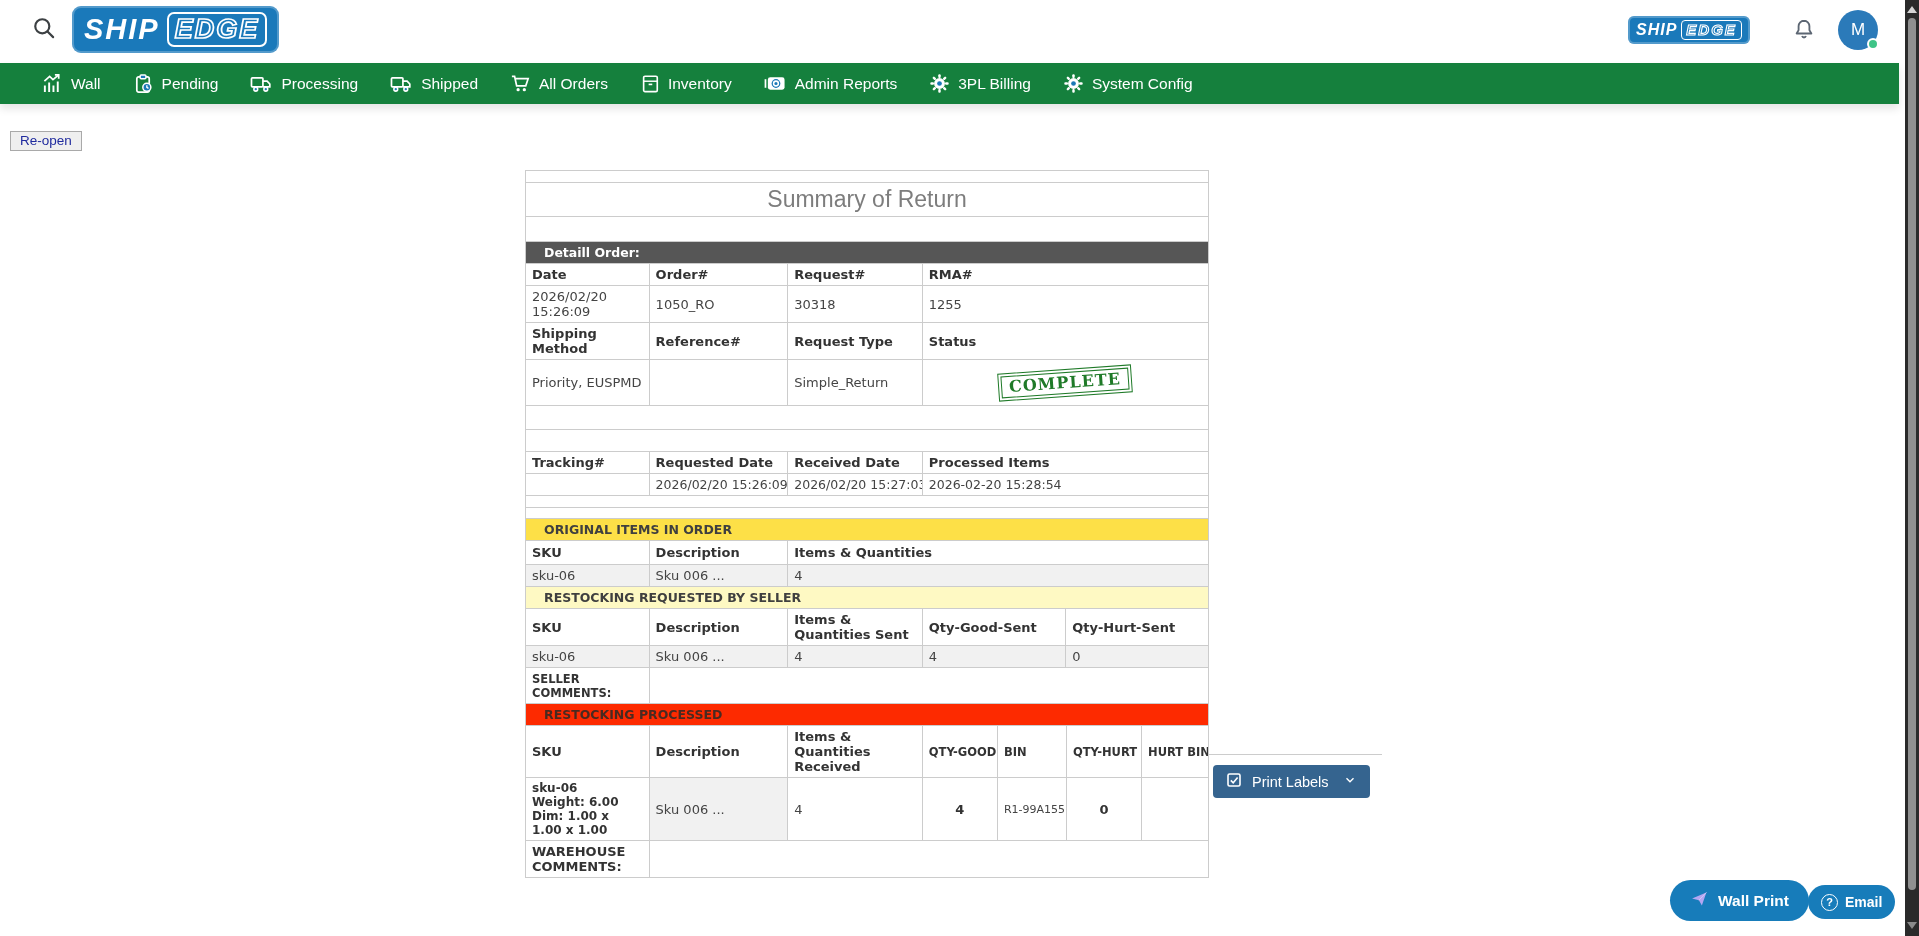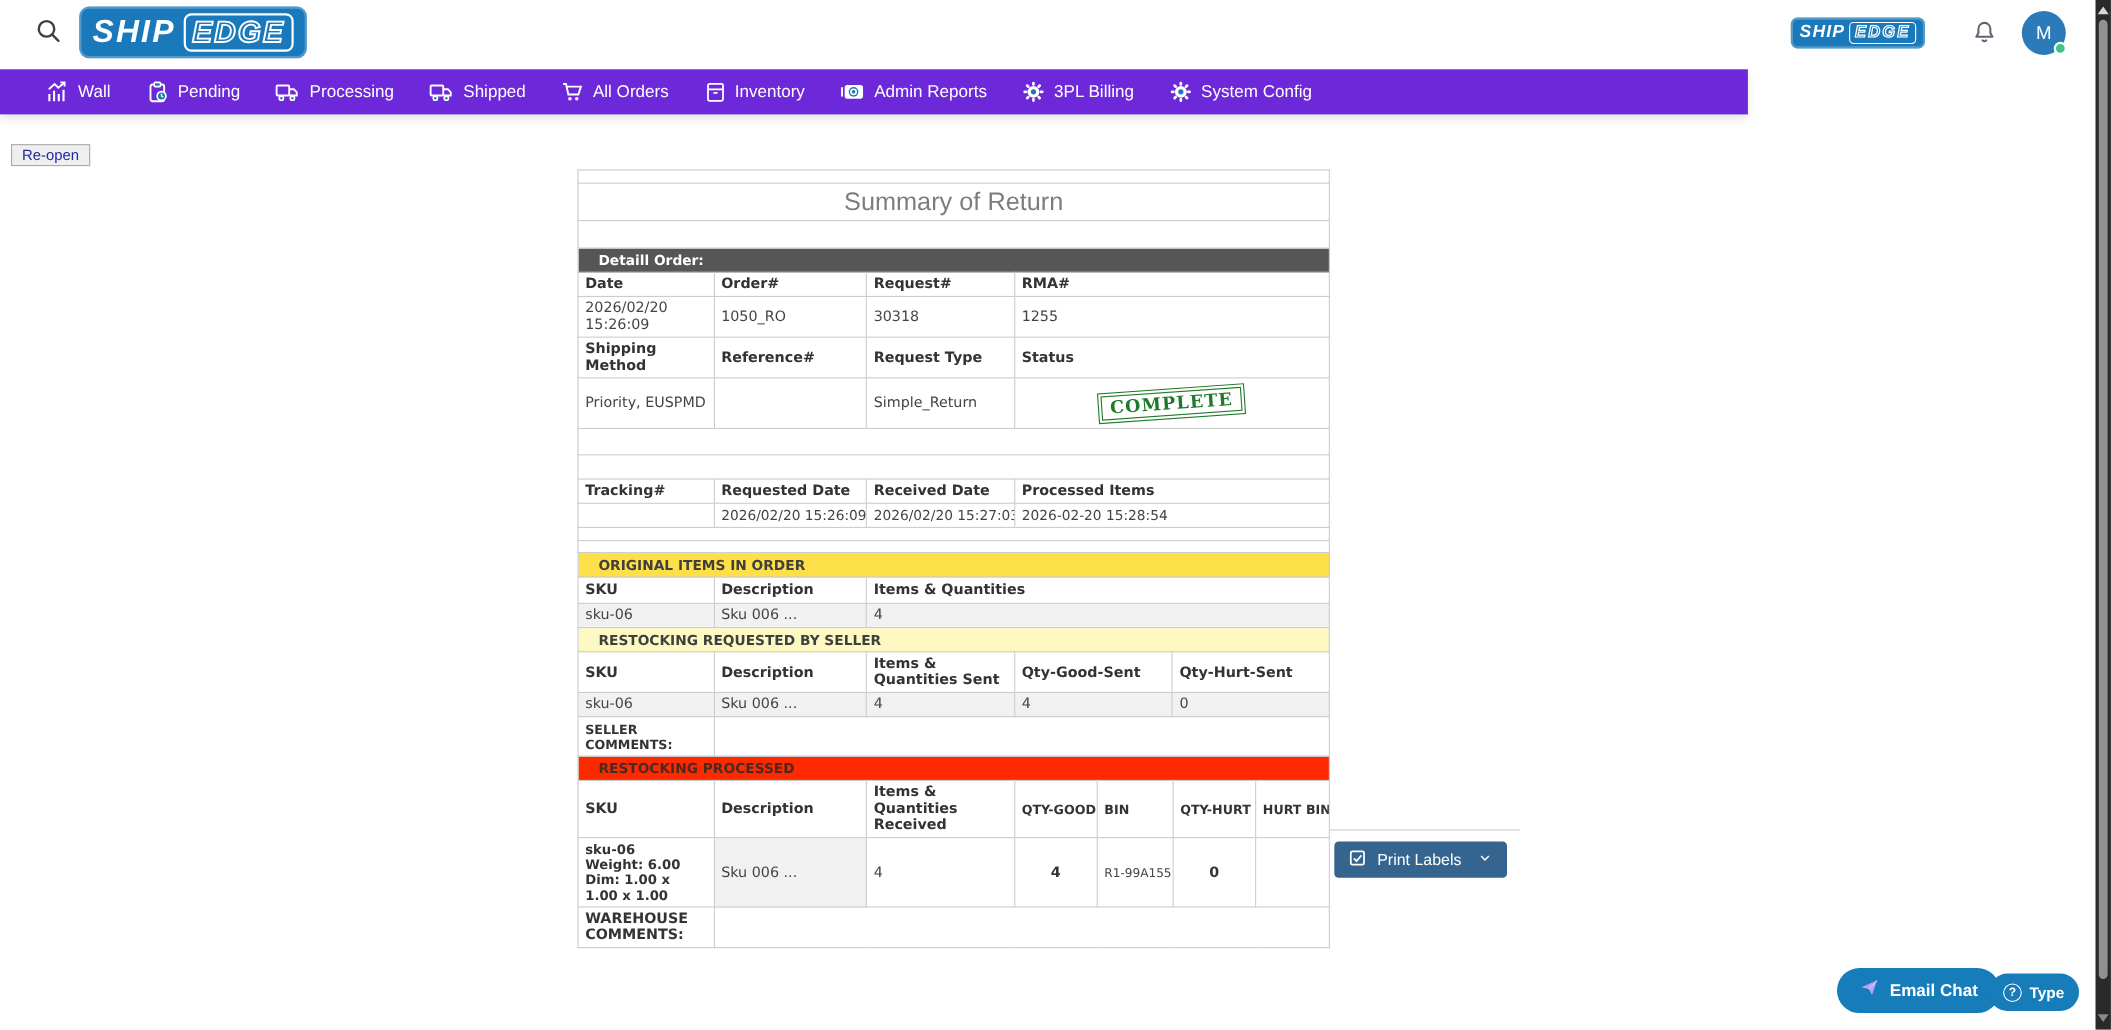--- a/index.html
+++ b/index.html
@@ -18,36 +18,36 @@
   .logo.mini { left:1628px; top:16px; height:28px; border-radius:6px; padding:0 8px; gap:4px; }
   .logo.mini .logo-ship { font-size:16px; letter-spacing:1px; }
   .logo.mini .logo-edge { font-size:15px; -webkit-text-stroke:1.1px #fff; border-width:1.5px; border-radius:4px; padding:0 4px; }
   .bell-btn { position:absolute; left:1789px; top:16px; width:30px; height:30px; background:none; border:none; cursor:pointer; }
   .avatar { position:absolute; left:1838px; top:10px; width:40px; height:40px; border-radius:50%;
             background:#2b7ab9; color:#fff; font-size:17px; display:flex; align-items:center; justify-content:center; cursor:pointer; }
   .avatar .dot { position:absolute; right:-1px; bottom:0; width:12px; height:12px; border-radius:50%;
                  background:#3ec487; border:2px solid #fff; }
 
   
-  .nav { position:absolute; left:0; top:63px; width:1589px; height:41px; background:#6d28d9;
+  .nav { position:absolute; left:0; top:63px; width:1899px; height:41px; background:#15803d;
          display:flex; align-items:center; padding-left:26px;
          box-shadow:0 5px 8px rgba(0,0,0,.10); }
   .nav-item { display:flex; align-items:center; gap:8px; color:#fff; font-size:15.5px;
               padding:0 16px; height:100%; cursor:pointer; text-decoration:none; }
   .nav-icon { display:flex; align-items:center; }
 
   
   .reopen { position:absolute; left:10px; top:131px; font-size:13.5px; color:#1f2a9e;
             background:#efefef; border:1px solid #a9a9a9; padding:1px 9px 2px; cursor:pointer;
             font-family:"Liberation Sans", sans-serif; }
 
   
   .report { position:absolute; left:525px; top:154px; width:684px;
             font-family:"DejaVu Sans", sans-serif; color:#444; font-size:13px; }
-  .report table { width:100%; border-collapse:collapse; table-layout:fixed; }
+  .report table { width:100%; border-collapse:collapse; table-layout:fixed;margin-top:16px; }
   .report table + table { margin-top:-1px; }
   .report td { border:1px solid #ccc; padding:3px 6px; vertical-align:middle; word-wrap:break-word; }
   .report td.hd { font-weight:bold; color:#333; }
   .spacer td { padding:0; }
   .title-cell { text-align:center; color:#7d7d7d; font-size:23px; font-family:"Liberation Sans", sans-serif; }
   .sec { font-weight:bold; font-size:12.5px; padding:3px 18px !important; color:#3f3f3f; }
   .sec.dark { background:#565656; color:#fff; }
   .sec.yellow { background:#fde047;margin-left:45px; }
   .sec.orange { background:#fef9c3; }
   .sec.red { background:#fd2a00; color:#4a2a20; }
@@ -431,25 +431,25 @@
   </button>
 </div>
 
 <button class="wall-chat">
   <span>
     <svg width="18" height="18" viewBox="0 0 22 22">
         <path d="M2.5 10.5L20 3l-5.5 16-3.6-6.6L2.5 10.5z" fill="#b3a6f2"></path>
         <path d="M10.9 12.4L20 3" stroke="#cfc6f7" stroke-width="1.2"></path>
       </svg>
   </span>
-  <span>Email Chat</span>
+  <span>Wall Print</span>
 </button>
 
 <button class="help-btn">
   <span class="qmark">?</span>
-  <span>Type</span>
+  <span>Email</span>
 </button>
 
 <div class="scrollbar">
   <div class="sb-up"></div>
   <div class="sb-thumb"></div>
   <div class="sb-down"></div>
 </div>
 
 </body></html>

